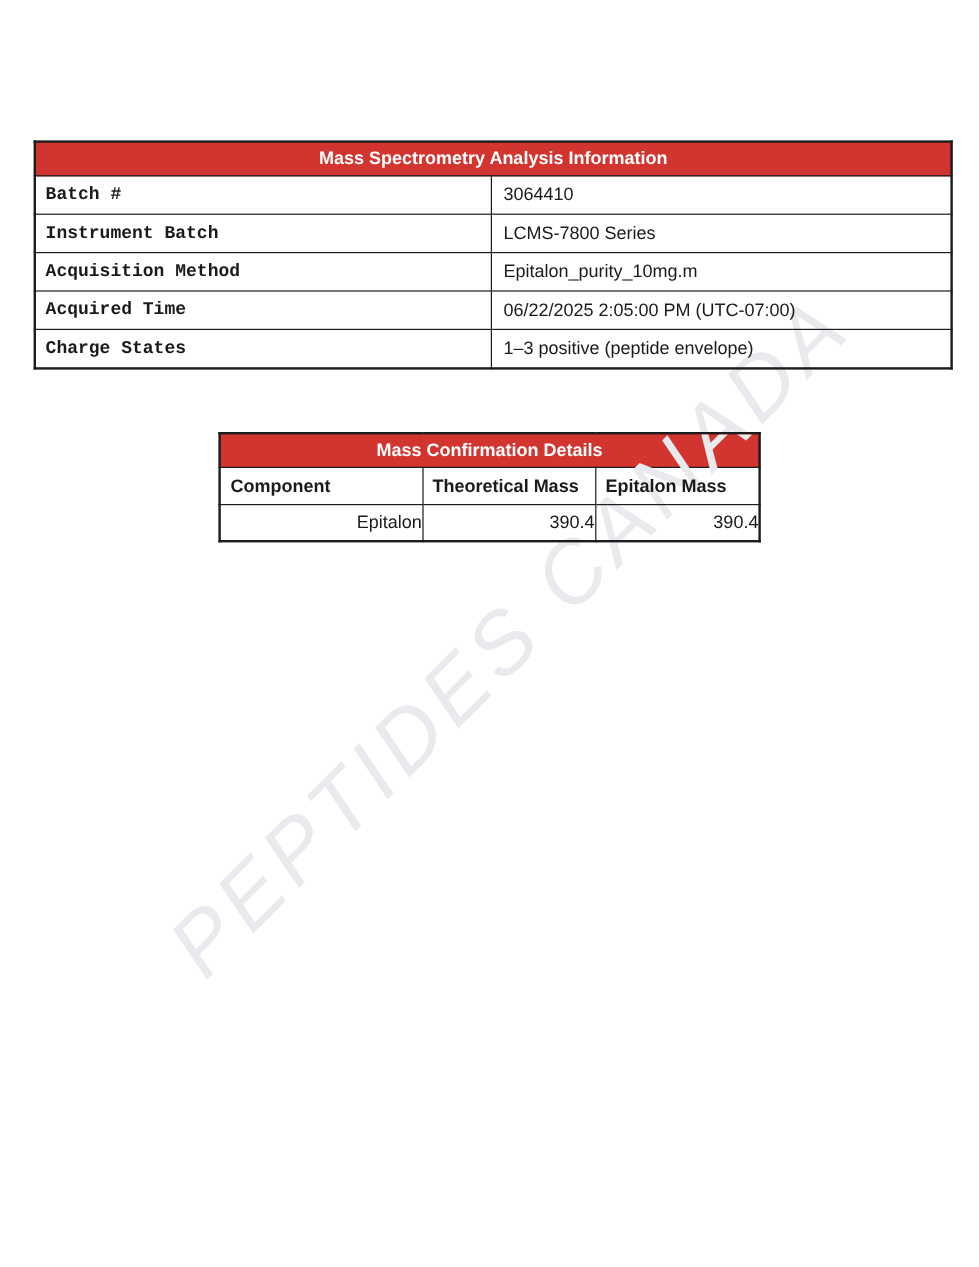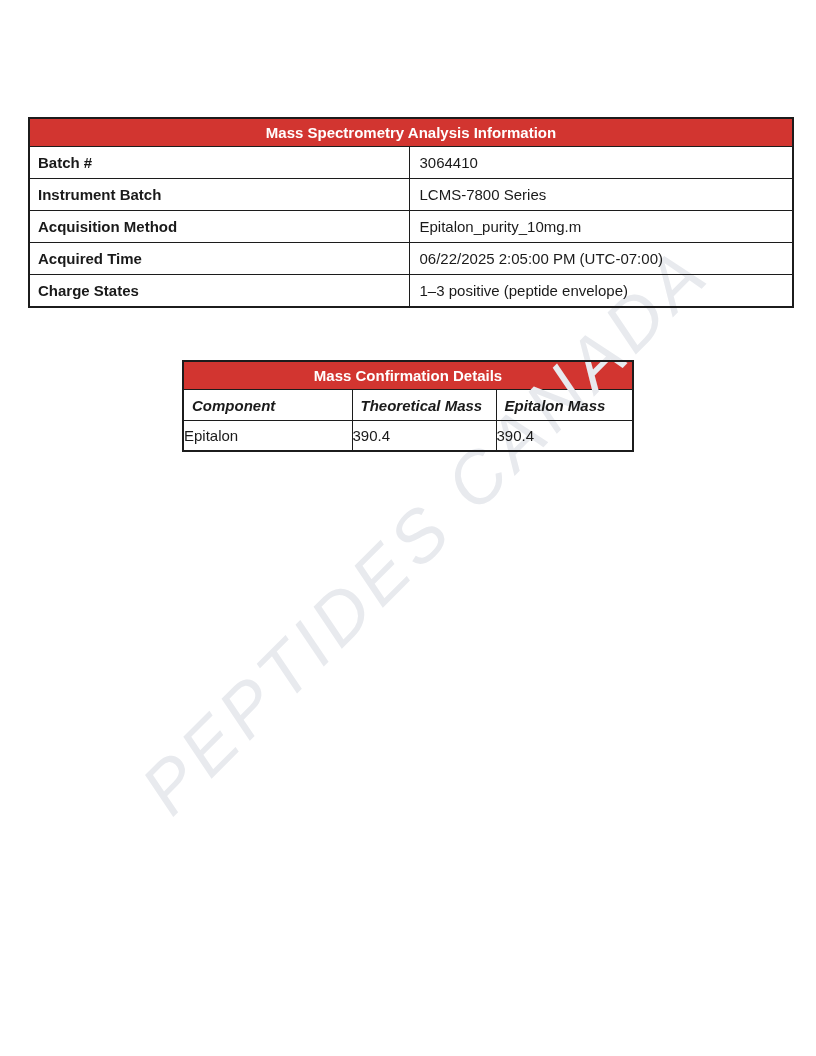--- a/index.html
+++ b/index.html
@@ -69,33 +69,32 @@
     background: #d23530 !important;
     color: #ffffff;
     font-weight: bold;
     text-align: center;
     font-size: 15px;
     height: 27px;
   }
 
   .tbl-analysis { left: 28px; top: 117px; width: 764px; }
   .tbl-analysis td { height: 31px; }
-  .tbl-analysis td.lbl { font-weight: bold; padding-left: 8px; }
+  .tbl-analysis td.lbl { font-weight: bold; padding-left: 8px; font-family: Liberation Mono, monospace; }
   .tbl-analysis td.val { padding-left: 10px; }
 
   .tbl-confirm { left: 182px; top: 360px; width: 450px; }
   .tbl-confirm th.colhead {
     font-weight: bold;
     text-align: left;
     padding-left: 8px;
     height: 30px;
     color: #1a1a1a;
-    font-style: italic;
   }
-  .tbl-confirm td { height: 29px; padding-left: 8px; }
+  .tbl-confirm td { height: 29px; padding-left: 8px; text-align: right; }
 </style>
 </head>
 <body>
 
 <div class="page">
 
   <div class="watermark watermark-base">PEPTIDES CANADA</div>
 
   <table class="tbl tbl-analysis">
     <colgroup>

